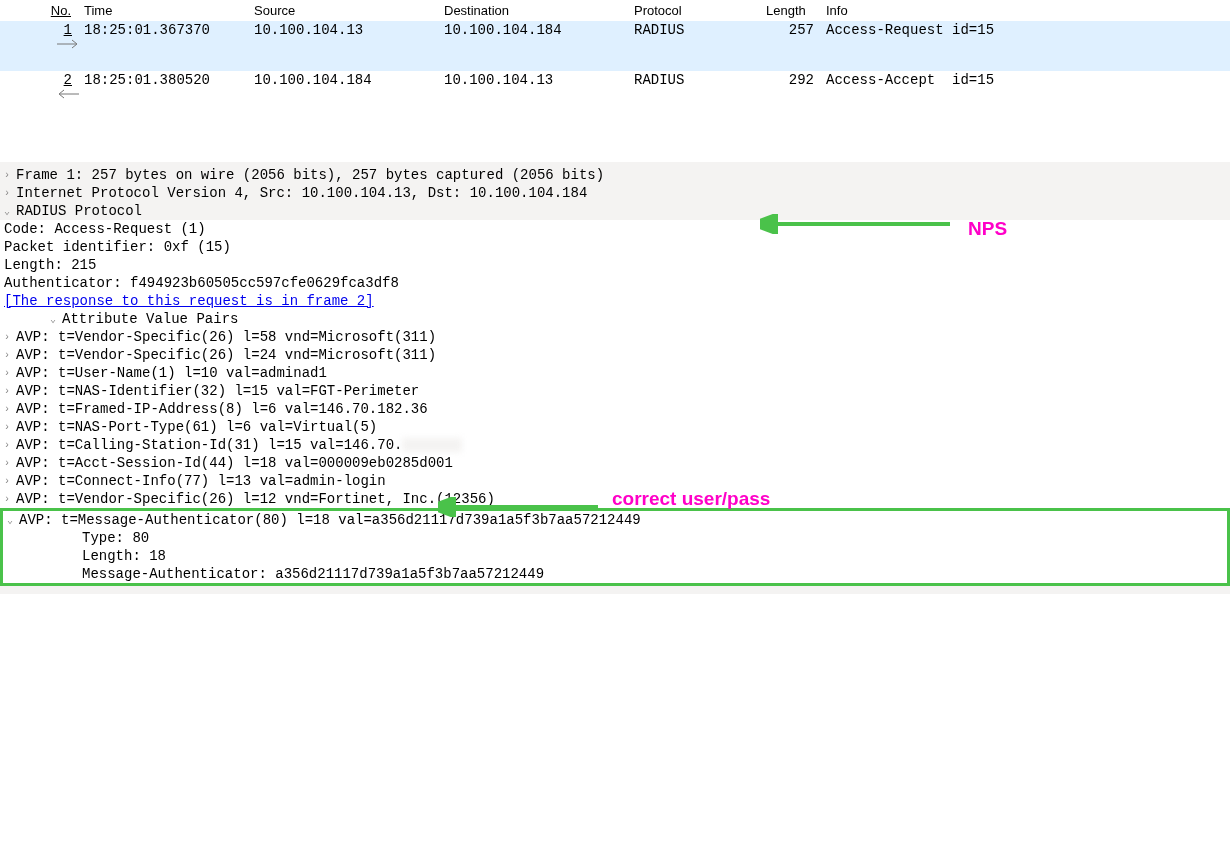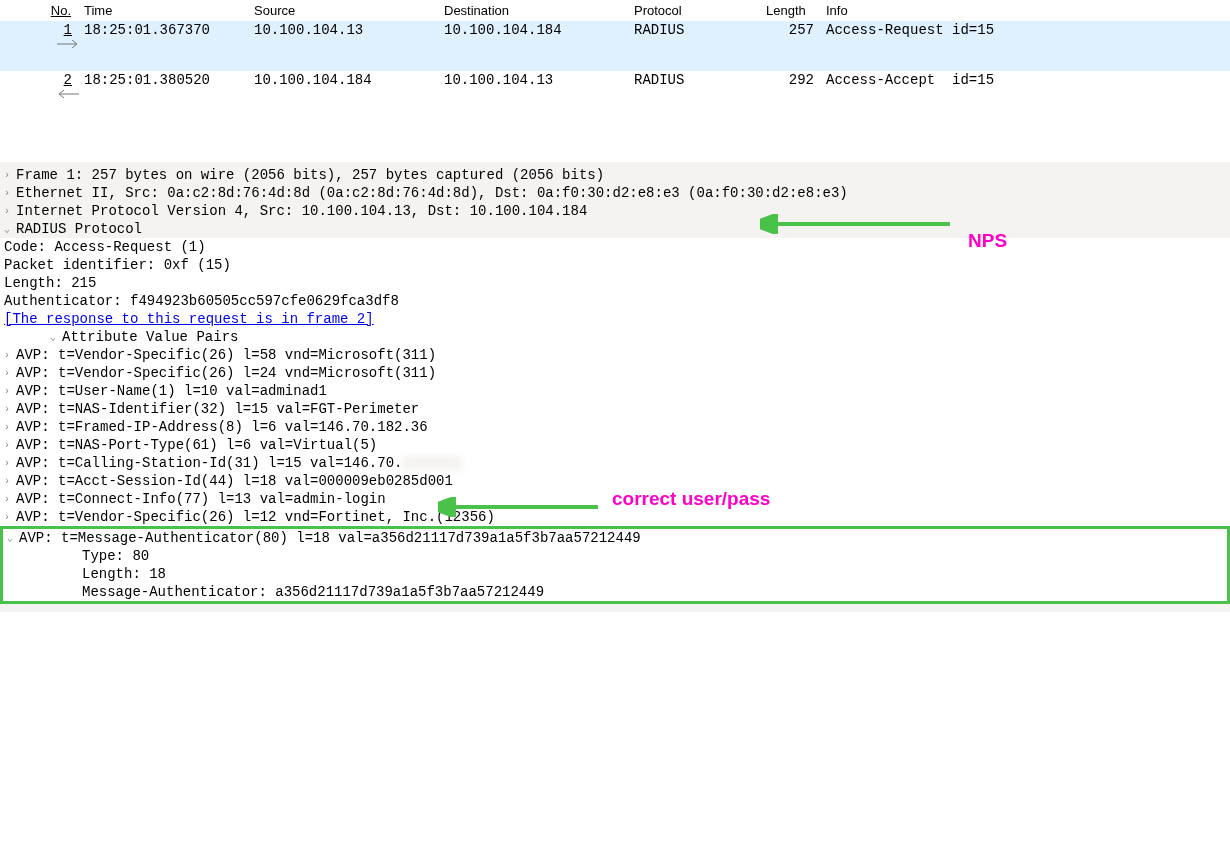--- a/index.html
+++ b/index.html
@@ -121,21 +121,20 @@
     <div class="col-dest">10.100.104.13</div>
     <div class="col-proto">RADIUS</div>
     <div class="col-len">292</div>
     <div class="col-info">Access-Accept  id=15</div>
   </div>
 </div>
 
 <div class="details-panel">
 
   <div class="tree-line"><span class="caret">›</span><span>Frame 1: 257 bytes on wire (2056 bits), 257 bytes captured (2056 bits)</span></div>
-  <div class="tree-line"><span class="caret">›</span><span>Ethernet II, Src: 0a:c2:8d:76:4d:8d (0a:c2:8d:76:4d:8d), Dst: 0a:f0:30:d2:e8:e3 (0a:f0:30:d2:e8:e3)</span></div>
   <div class="tree-line"><span class="caret">›</span><span>Internet Protocol Version 4, Src: 10.100.104.13, Dst: 10.100.104.184</span></div>
   <div class="tree-line"><span class="caret">⌄</span><span>RADIUS Protocol</span></div>
 
   <div class="white-block">
     <div class="tree-line indent2"><span>Code: Access-Request (1)</span></div>
     <div class="tree-line indent2"><span>Packet identifier: 0xf (15)</span></div>
     <div class="tree-line indent2"><span>Length: 215</span></div>
     <div class="tree-line indent2"><span>Authenticator: f494923b60505cc597cfe0629fca3df8</span></div>
     <div class="tree-line indent2"><span class="link">[The response to this request is in frame 2]</span></div>
     <div class="tree-line indent1"><span class="caret">⌄</span><span>Attribute Value Pairs</span></div>
@@ -160,21 +159,21 @@
   </div>
 
   <svg class="arrow-anno" style="left:760px; top:52px;" width="200" height="20">
     <defs>
         <marker id="ah1" markerWidth="10" markerHeight="10" refX="2" refY="3" orient="auto">
           <path d="M0,0 L0,6 L8,3 z" fill="#4ac24a"></path>
         </marker>
       </defs>
     <line x1="190" y1="10" x2="10" y2="10" stroke="#4ac24a" stroke-width="4" marker-end="url(#ah1)"></line>
   </svg>
-  <div class="annotation" style="left:968px; top:68px;">NPS</div>
+  <div class="annotation" style="left:968px; top:56px;">NPS</div>
 
   <svg class="arrow-anno" style="left:438px; top:335px;" width="170" height="20">
     <defs>
         <marker id="ah2" markerWidth="10" markerHeight="10" refX="2" refY="3" orient="auto">
           <path d="M0,0 L0,6 L8,3 z" fill="#4ac24a"></path>
         </marker>
       </defs>
     <line x1="160" y1="10" x2="10" y2="10" stroke="#4ac24a" stroke-width="4" marker-end="url(#ah2)"></line>
   </svg>
   <div class="annotation" style="left:612px; top:326px;">correct user/pass</div>

